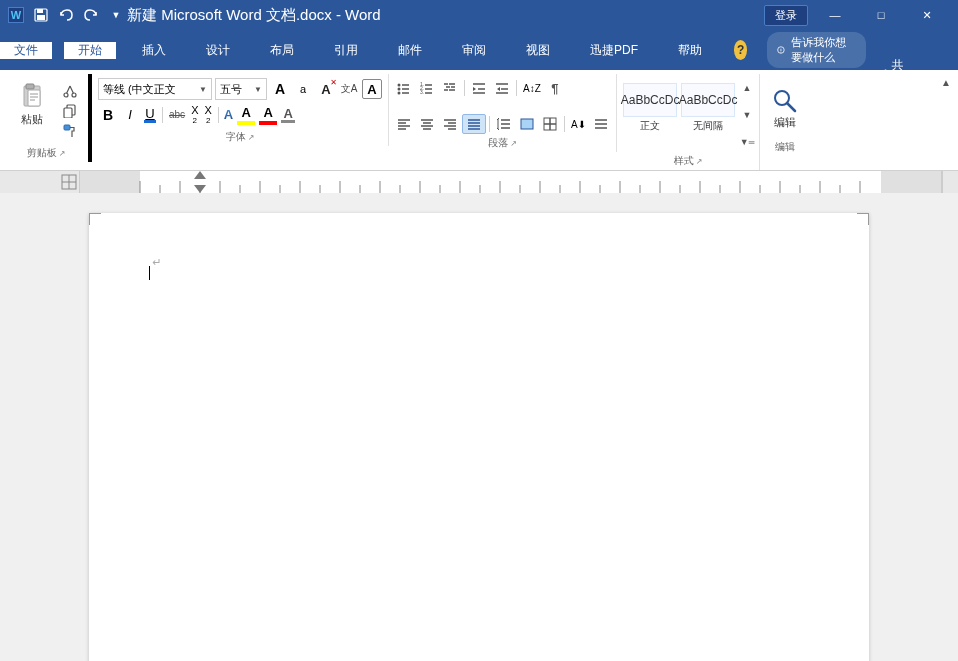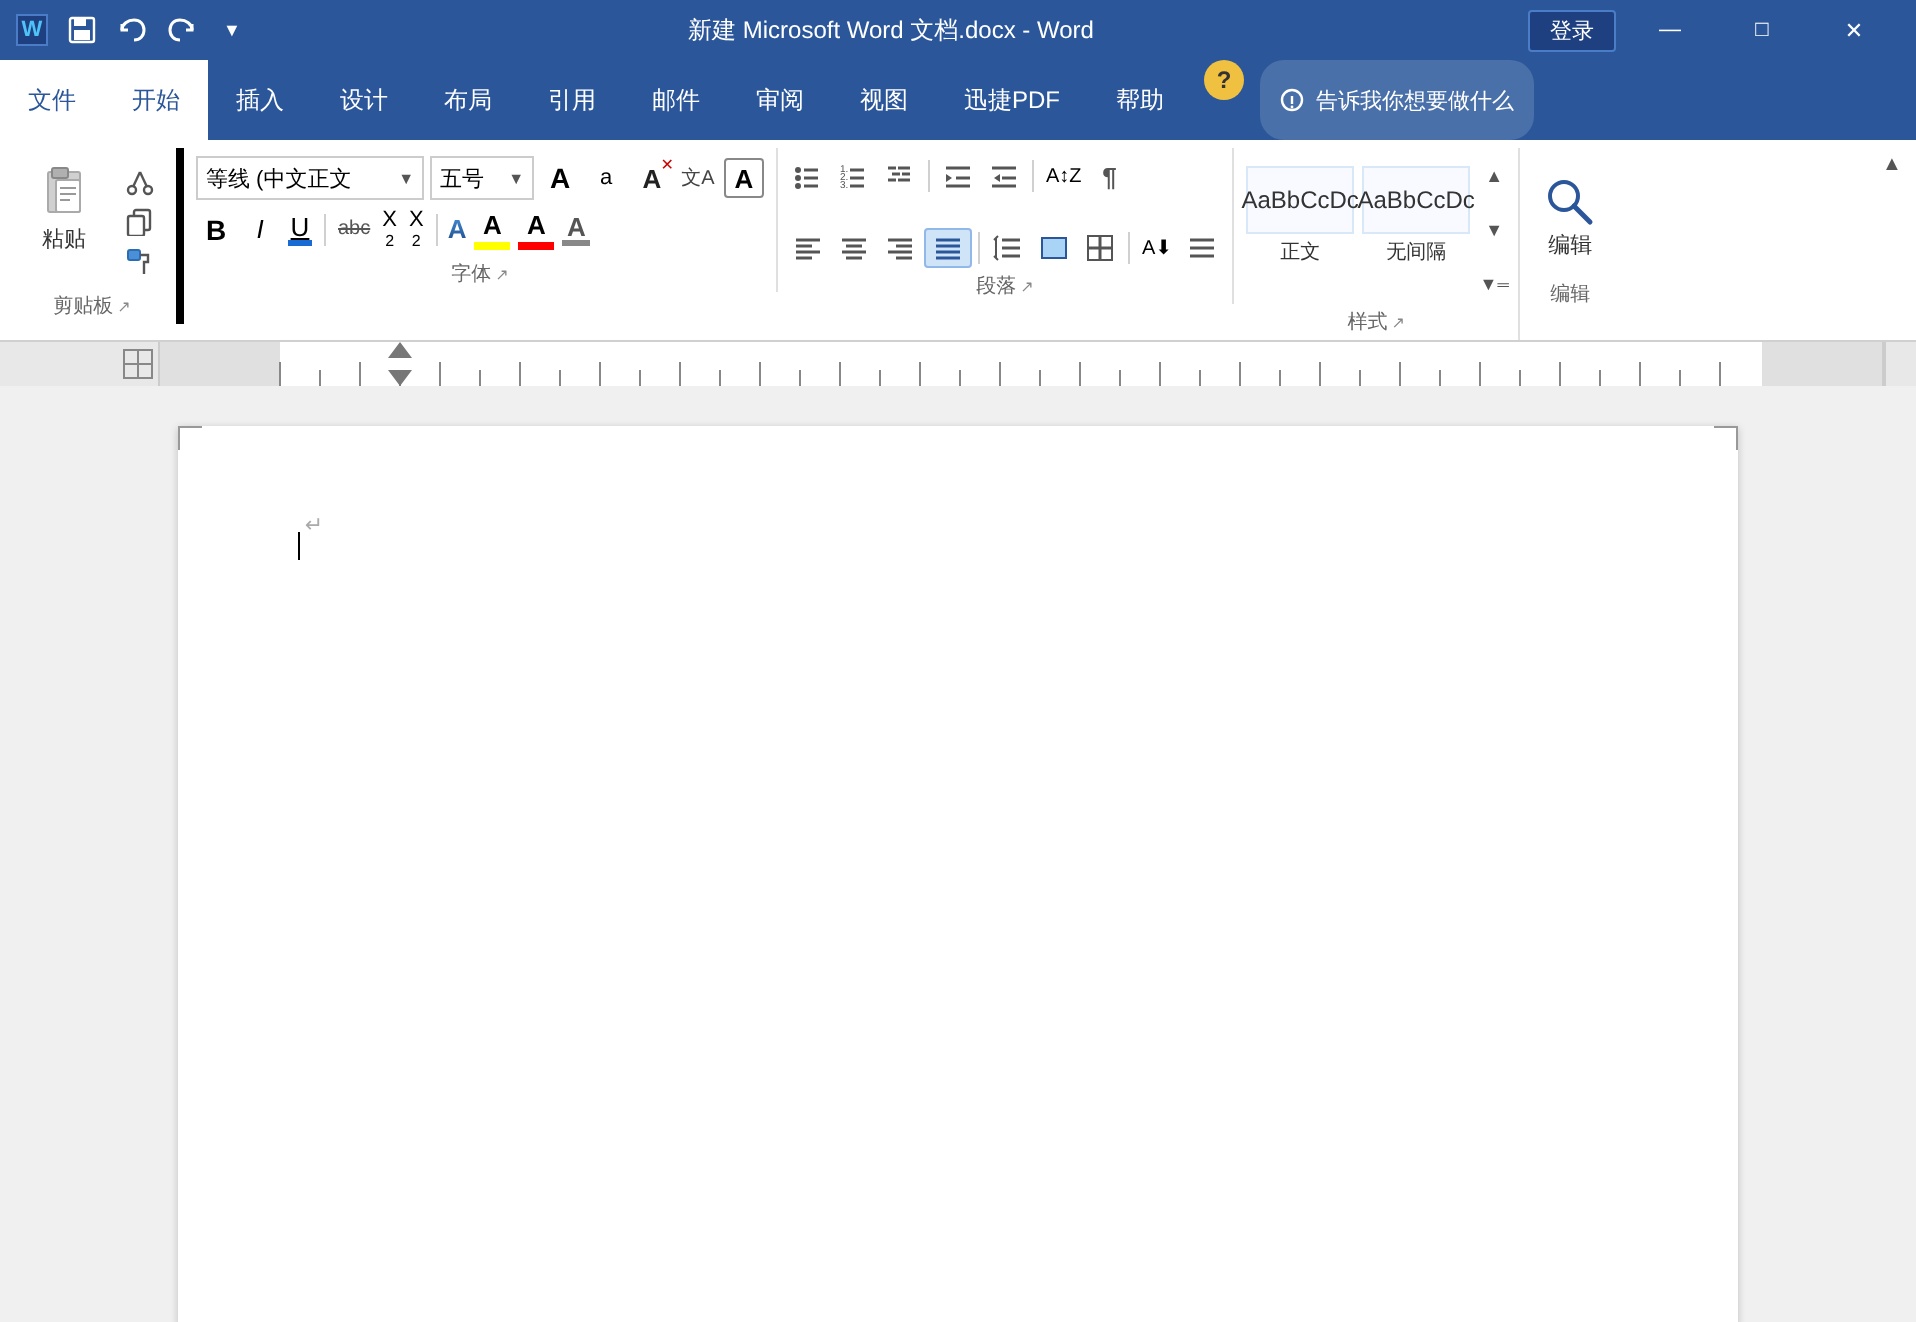--- a/index.html
+++ b/index.html
@@ -9,21 +9,21 @@
     .title-bar {
       background: #2b579a;
       height: 30px;
       display: flex;
       align-items: center;
       justify-content: space-between;
       padding: 0 8px;
       color: white;
     }
     .title-bar-left { display: flex; align-items: center; gap: 6px; }
-    .title-bar-center { flex: 1; text-align: center; font-size: 12px; }
+    .title-bar-center { flex: 1; text-align: left; font-size: 15px; }
     .title-bar-right { display: flex; align-items: center; gap: 4px; }
     .title-icon { width: 16px; height: 16px; background: #1e4080; border: 1px solid #4a7cc7; display: flex; align-items: center; justify-content: center; font-size: 10px; color: #90baff; }
     .quick-access { display: flex; align-items: center; gap: 3px; }
     .qa-btn { width: 22px; height: 22px; display: flex; align-items: center; justify-content: center; cursor: pointer; border-radius: 2px; font-size: 13px; color: white; }
     .login-btn {
       background: #1e4080;
       border: 1px solid #4a7cc7;
       color: white;
       padding: 2px 10px;
       font-size: 11px;
@@ -250,21 +250,21 @@
   <div class="title-bar-right">
     <button class="login-btn">登录</button>
     <div class="window-controls">
       <div class="win-btn">—</div>
       <div class="win-btn">□</div>
       <div class="win-btn close">✕</div>
     </div>
   </div>
 </div>
 
-<div style="display:flex; background:#2b579a; height:40px; ">
+<div style="display:flex; background:#2b579a; height:40px; align-items:center;gap:12px;">
   <div class="menu-item active">文件</div>
   <div class="menu-item" style="background: white; color: #2b579a;">开始</div>
   <div class="menu-item">插入</div>
   <div class="menu-item">设计</div>
   <div class="menu-item">布局</div>
   <div class="menu-item">引用</div>
   <div class="menu-item">邮件</div>
   <div class="menu-item">审阅</div>
   <div class="menu-item">视图</div>
   <div class="menu-item">迅捷PDF</div>

